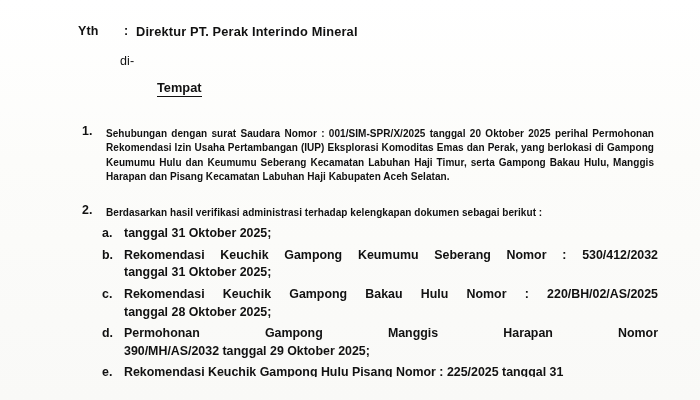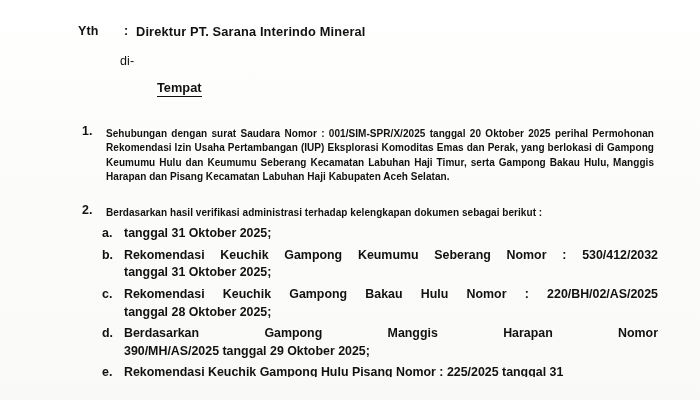--- a/index.html
+++ b/index.html
@@ -153,21 +153,21 @@
 </head>
 <body>
 
 <div class="page">
   <div class="content">
 
     <div class="addr-block">
       <div class="addr-row">
         <div class="addr-label">Yth</div>
         <div class="addr-colon">:</div>
-        <div class="addr-value">Direktur PT. Sarana Interindo Mineral</div>
+        <div class="addr-value">Direktur PT. Perak Interindo Mineral</div>
       </div>
       <div class="addr-row second">
         <div class="addr-label">di-</div>
       </div>
       <div class="place">Tempat</div>
     </div>
 
     <div class="items">
 
       <div class="item">
@@ -203,22 +203,22 @@
               <div class="subitem-letter">c.</div>
               <div class="subitem-text">
                 <span class="spread">Rekomendasi Keuchik Gampong Bakau Hulu Nomor : 220/BH/02/AS/2025</span>
                 <span>tanggal 28 Oktober 2025;</span>
               </div>
             </div>
 
             <div class="subitem">
               <div class="subitem-letter">d.</div>
               <div class="subitem-text">
-                <span class="spread">Berdasarkan Gampong Manggis Harapan Nomor</span>
-                <span>390/MH/AS/2025 tanggal 29 Oktober 2025;</span>
+                <span class="spread">Permohonan Gampong Manggis Harapan Nomor</span>
+                <span>390/MH/AS/2032 tanggal 29 Oktober 2025;</span>
               </div>
             </div>
 
             <div class="subitem clipped">
               <div class="subitem-letter">e.</div>
               <div class="subitem-text">
                 <span>Rekomendasi Keuchik Gampong Hulu Pisang Nomor : 225/2025 tanggal 31</span>
               </div>
             </div>
 

